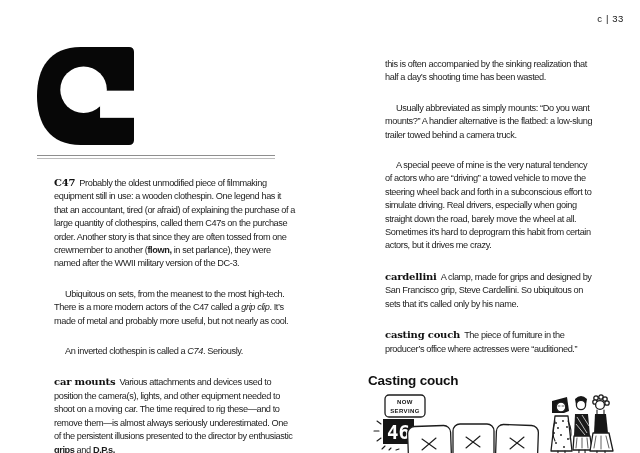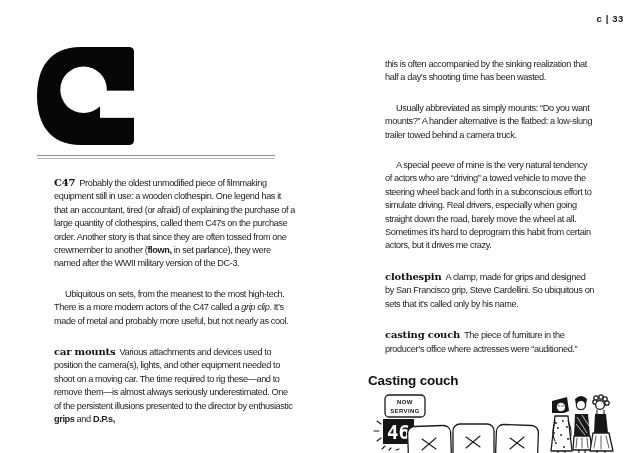--- a/index.html
+++ b/index.html
@@ -1,18 +1,18 @@
 <!DOCTYPE html>
 <html><head>
 <meta charset="utf-8">
 <style>
   html,body{margin:0;padding:0;background:#e8e8e8;}
   .page{position:relative;width:640px;height:453px;background:#ffffff;overflow:hidden;
         font-family:"Liberation Sans",sans-serif;}
-  .page-header{position:absolute;top:13px;right:16px;font-size:9.5px;font-weight:bold;
+  .page-header{position:absolute;top:13px;right:16px;font-size:9.5px;font-weight:normal;
         color:#161616;letter-spacing:0.6px;}
   .left-col{position:absolute;left:37px;top:45px;width:276px;}
   .dropcap svg{display:block;}
   .double-rule{height:2px;width:238px;margin-top:8px;
         border-top:1.4px solid #8e8e8e;border-bottom:1px solid #bcbcbc;}
   .text-block{margin-top:5px;}
   .para{margin:17px;font-size:9.2px;line-height:13.4px;letter-spacing:-0.4px;color:#1d1d1d;}
   .para.indent{text-indent:11px;}
   .para.gap{margin-top:13px;}
   .s-head{font-family:"DejaVu Serif",serif;font-weight:bold;font-size:10px;
@@ -44,30 +44,31 @@
       <svg width="97" height="102" viewBox="0 0 100 101">
         <path d="M 95,0 L 45,0 C 13,0 0,22 0,50.5 C 0,79 13,101 45,101 L 95,101 C 98,101 100,99 100,96 L 100,5 C 100,2 98,0 95,0 Z" fill="#070707"></path>
         <circle cx="48" cy="44" r="24" fill="#ffffff"></circle>
         <rect x="65" y="45" width="35" height="28" fill="#ffffff"></rect>
       </svg>
     </div>
     <div class="double-rule"></div>
     <div class="text-block">
         <p class="para"><span class="s-head">C47</span><span class="s-n">Probably the oldest unmodified piece of filmmaking equipment still in use: a wooden clothespin. One legend has it that an accountant, tired (or afraid) of explaining the purchase of a large quantity of clothespins, called them C47s on the purchase order. Another story is that since they are often tossed from one crewmember to another (</span><span class="s-b">flown,</span><span class="s-n"> in set parlance), they were named after the WWII military version of the DC-3.</span></p>
         <p class="para indent"><span class="s-n">Ubiquitous on sets, from the meanest to the most high-tech. There is a more modern actors of the C47 called a </span><span class="s-i">grip clip</span><span class="s-n">. It’s made of metal and probably more useful, but not nearly as cool.</span></p>
+        <p class="para indent"><span class="s-n">An inverted clothespin is called a </span><span class="s-i">C74</span><span class="s-n">. Seriously.</span></p>
         <p class="para gap"><span class="s-head">car mounts</span><span class="s-n">Various attachments and devices used to position the camera(s), lights, and other equipment needed to shoot on a moving car. The time required to rig these—and to remove them—is almost always seriously underestimated. One of the persistent illusions presented to the director by enthusiastic </span><span class="s-b">grips</span><span class="s-n"> and </span><span class="s-b">D.P.s,</span></p>
       </div>
   </div>
 
   <div class="right-col">
     <div class="text-block">
         <p class="para"><span class="s-n">this is often accompanied by the sinking realization that half a day’s shooting time has been wasted.</span></p>
         <p class="para indent"><span class="s-n">Usually abbreviated as simply mounts: “Do you want mounts?” A handier alternative is the flatbed: a low-slung trailer towed behind a camera truck.</span></p>
         <p class="para indent"><span class="s-n">A special peeve of mine is the very natural tendency of actors who are “driving” a towed vehicle to move the steering wheel back and forth in a subconscious effort to simulate driving. Real drivers, especially when going straight down the road, barely move the wheel at all. Sometimes it’s hard to deprogram this habit from certain actors, but it drives me crazy.</span></p>
-        <p class="para gap"><span class="s-head">clothespin</span><span class="s-n">A clamp, made for grips and designed by San Francisco grip, Steve Cardellini. So ubiquitous on sets that it’s called only by his name.</span></p>
+        <p class="para gap"><span class="s-head">cardellini</span><span class="s-n">A clamp, made for grips and designed by San Francisco grip, Steve Cardellini. So ubiquitous on sets that it’s called only by his name.</span></p>
         <p class="para gap"><span class="s-head">casting couch</span><span class="s-n">The piece of furniture in the producer’s office where actresses were “auditioned.”</span></p>
       </div>
     <div class="caption">Casting couch</div>
 
     <svg class="illustration" width="250" height="141" viewBox="0 0 250 141">
 
       <g>
         <rect x="17" y="4" width="40" height="22" rx="4" class="sk" stroke-width="1.6"></rect>
         <text x="37" y="13" text-anchor="middle" class="sign-t">NOW</text>
         <text x="37" y="21.5" text-anchor="middle" class="sign-t">SERVING</text>

